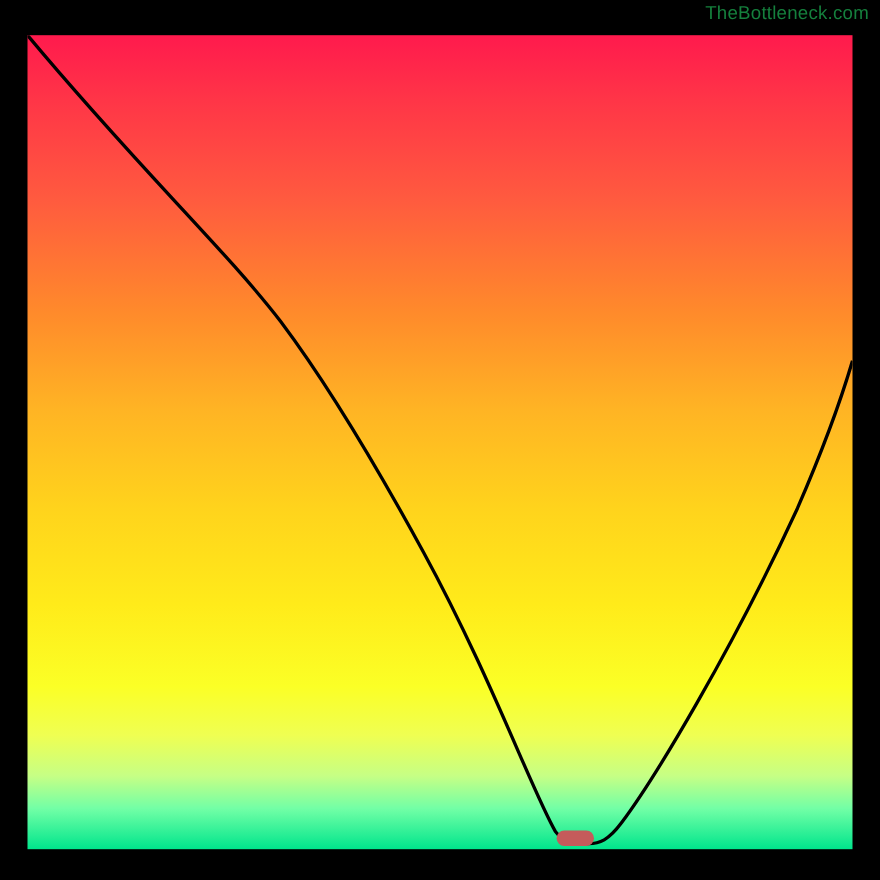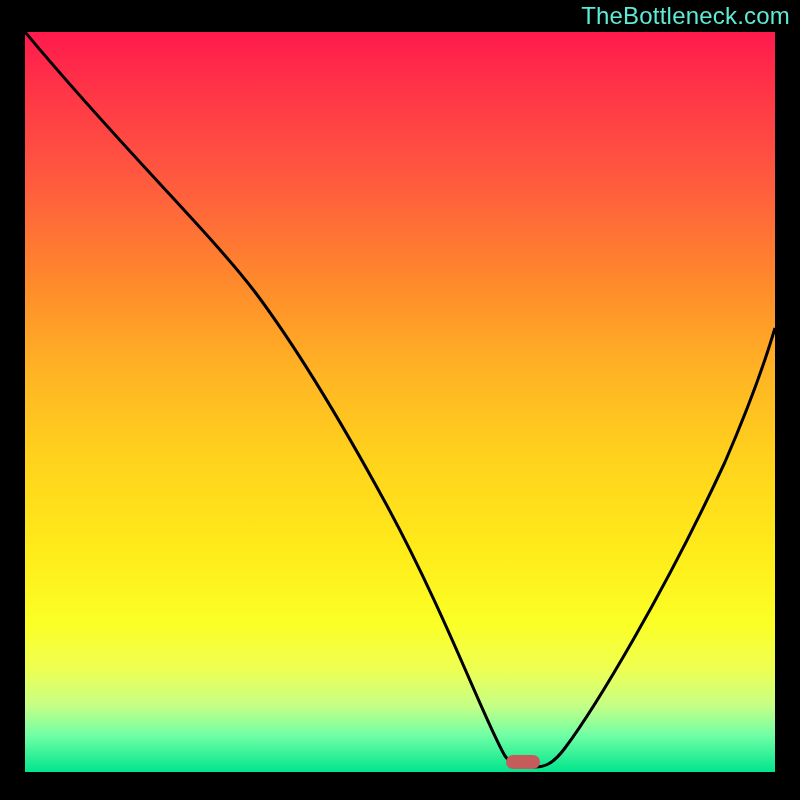--- a/index.html
+++ b/index.html
@@ -30,22 +30,22 @@
       #c6ff85 91%,
       #72ffa6 95%,
       #00e58c 100%
     );
   }
   .watermark {
     position: absolute;
     top: 2px;
     right: 10px;
     font-family: Arial, Helvetica, sans-serif;
-    font-size: 24px;
-    color: #5eead4;
+    font-size: 17px;
+    color: #15803d;
     font-weight: 500;
     letter-spacing: 0.2px;
   }
   svg.curve {
     position: absolute;
     left: 0;
     top: 0;
     width: 750px;
     height: 740px;
   }

